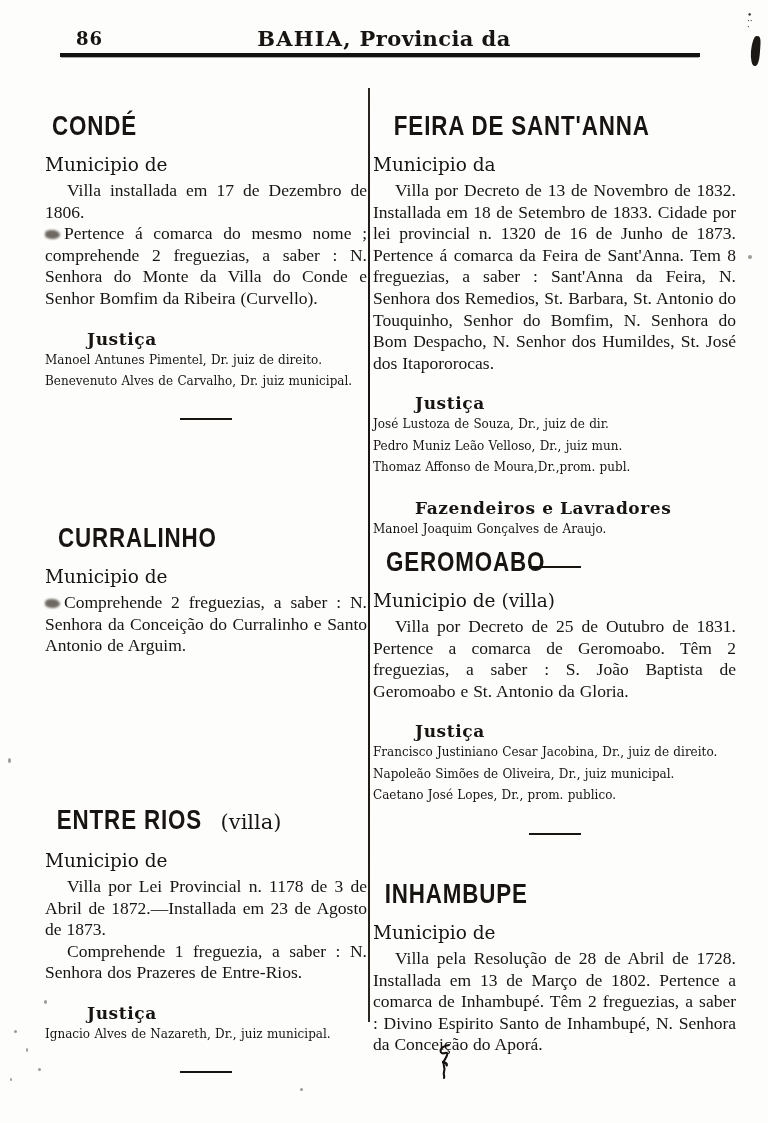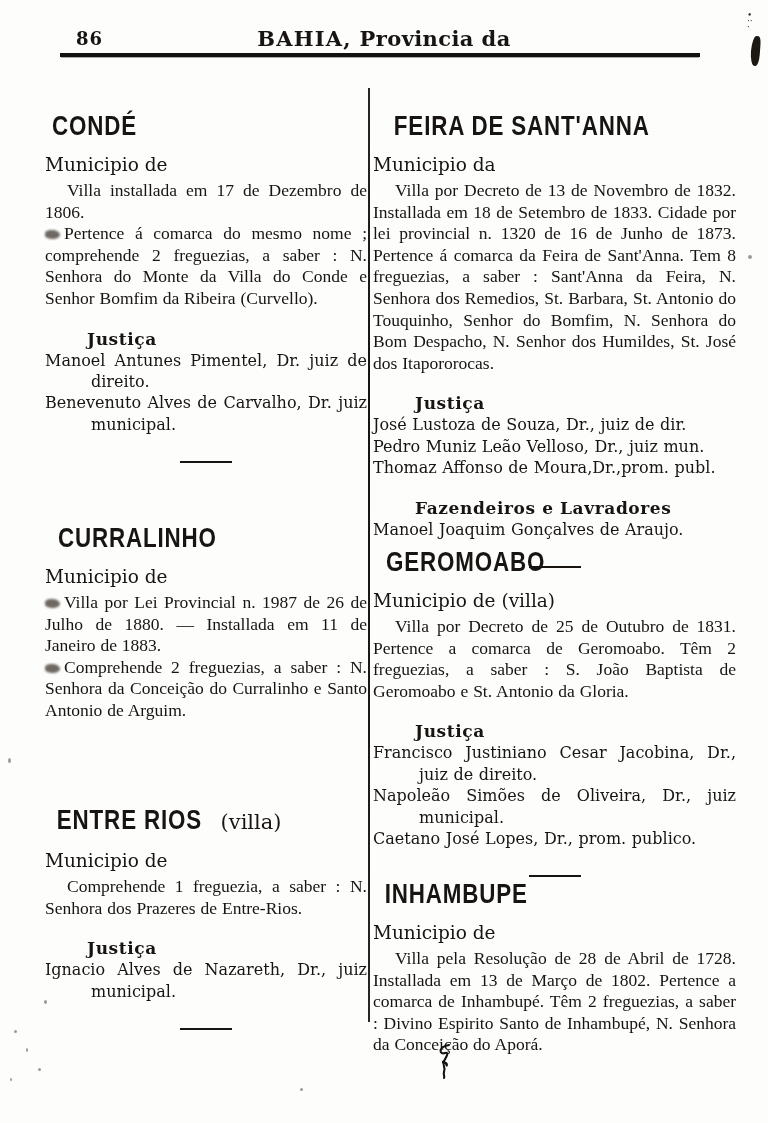--- a/index.html
+++ b/index.html
@@ -70,21 +70,21 @@
   .smudge {
     display: inline-block; width: 15px; height: 9px;
     background: #4a433c; border-radius: 40% 55% 50% 45%;
     filter: blur(1.1px); opacity: .8; margin-right: 4px;
   }
   .ghead {
     margin: 19px 0 1px 42px; font-size: 17px; font-weight: 700;
     letter-spacing: .6px; line-height: 20px;
   }
   .entry {
-    font-size: 16px; line-height: 21.4px; text-align: justify;
+    font-size: 12px; line-height: 21.4px; text-align: justify;
     padding-left: 46px; text-indent: -46px; word-spacing: .5px;
   }
   .endrule {
     width: 52px; height: 2px; background: #18140f; border: 0;
     margin: 26px auto 0 auto;
   }
 
   
   .artifact { position: absolute; pointer-events: none; }
   .edge-blob {
@@ -117,26 +117,26 @@
         <p class="para">Villa installada em 17 de Dezembro de 1806.</p>
         <p class="para noindent"><span class="smudge"></span>Pertence á comarca do mesmo nome ; comprehende 2 freguezias, a saber : N. Senhora do Monte da Villa do Conde e Senhor Bomfim da Ribeira (Curvello).</p>
         <div class="ghead">Justiça</div>
         <div class="entry">Manoel Antunes Pimentel, Dr. juiz de direito.</div>
         <div class="entry">Benevenuto Alves de Carvalho, Dr. juiz municipal.</div>
         <div class="endrule"></div>
       </section>
       <section class="sec" style="top: 524px;">
         <h2 class="sec-title"><span class="t">CURRALINHO</span></h2>
         <div class="sec-subtitle">Municipio de</div>
-        <p class="para noindent"><span class="smudge"></span>Villa por Lei Provincial n. 1987 de 26 de Julho de 1880. — Installada em 11 de Janeiro de 1883.</p>
         <p class="para noindent"><span class="smudge"></span>Comprehende 2 freguezias, a saber : N. Senhora da Conceição do Curralinho e Santo Antonio de Arguim.</p>
       </section>
       <section class="sec" style="top: 806px;">
         <h2 class="sec-title"><span class="t">ENTRE RIOS</span><span class="n"> (villa)</span></h2>
         <div class="sec-subtitle">Municipio de</div>
+        <p class="para">Villa por Lei Provincial n. 1178 de 3 de Abril de 1872.—Installada em 23 de Agosto de 1873.</p>
         <p class="para">Comprehende 1 freguezia, a saber : N. Senhora dos Prazeres de Entre-Rios.</p>
         <div class="ghead">Justiça</div>
         <div class="entry">Ignacio Alves de Nazareth, Dr., juiz municipal.</div>
         <div class="endrule"></div>
       </section>
     </div>
   <div class="column right" id="col-right">
       <section class="sec" style="top: 112px;">
         <h2 class="sec-title"><span class="t">FEIRA DE SANT'ANNA</span></h2>
         <div class="sec-subtitle">Municipio da</div>

